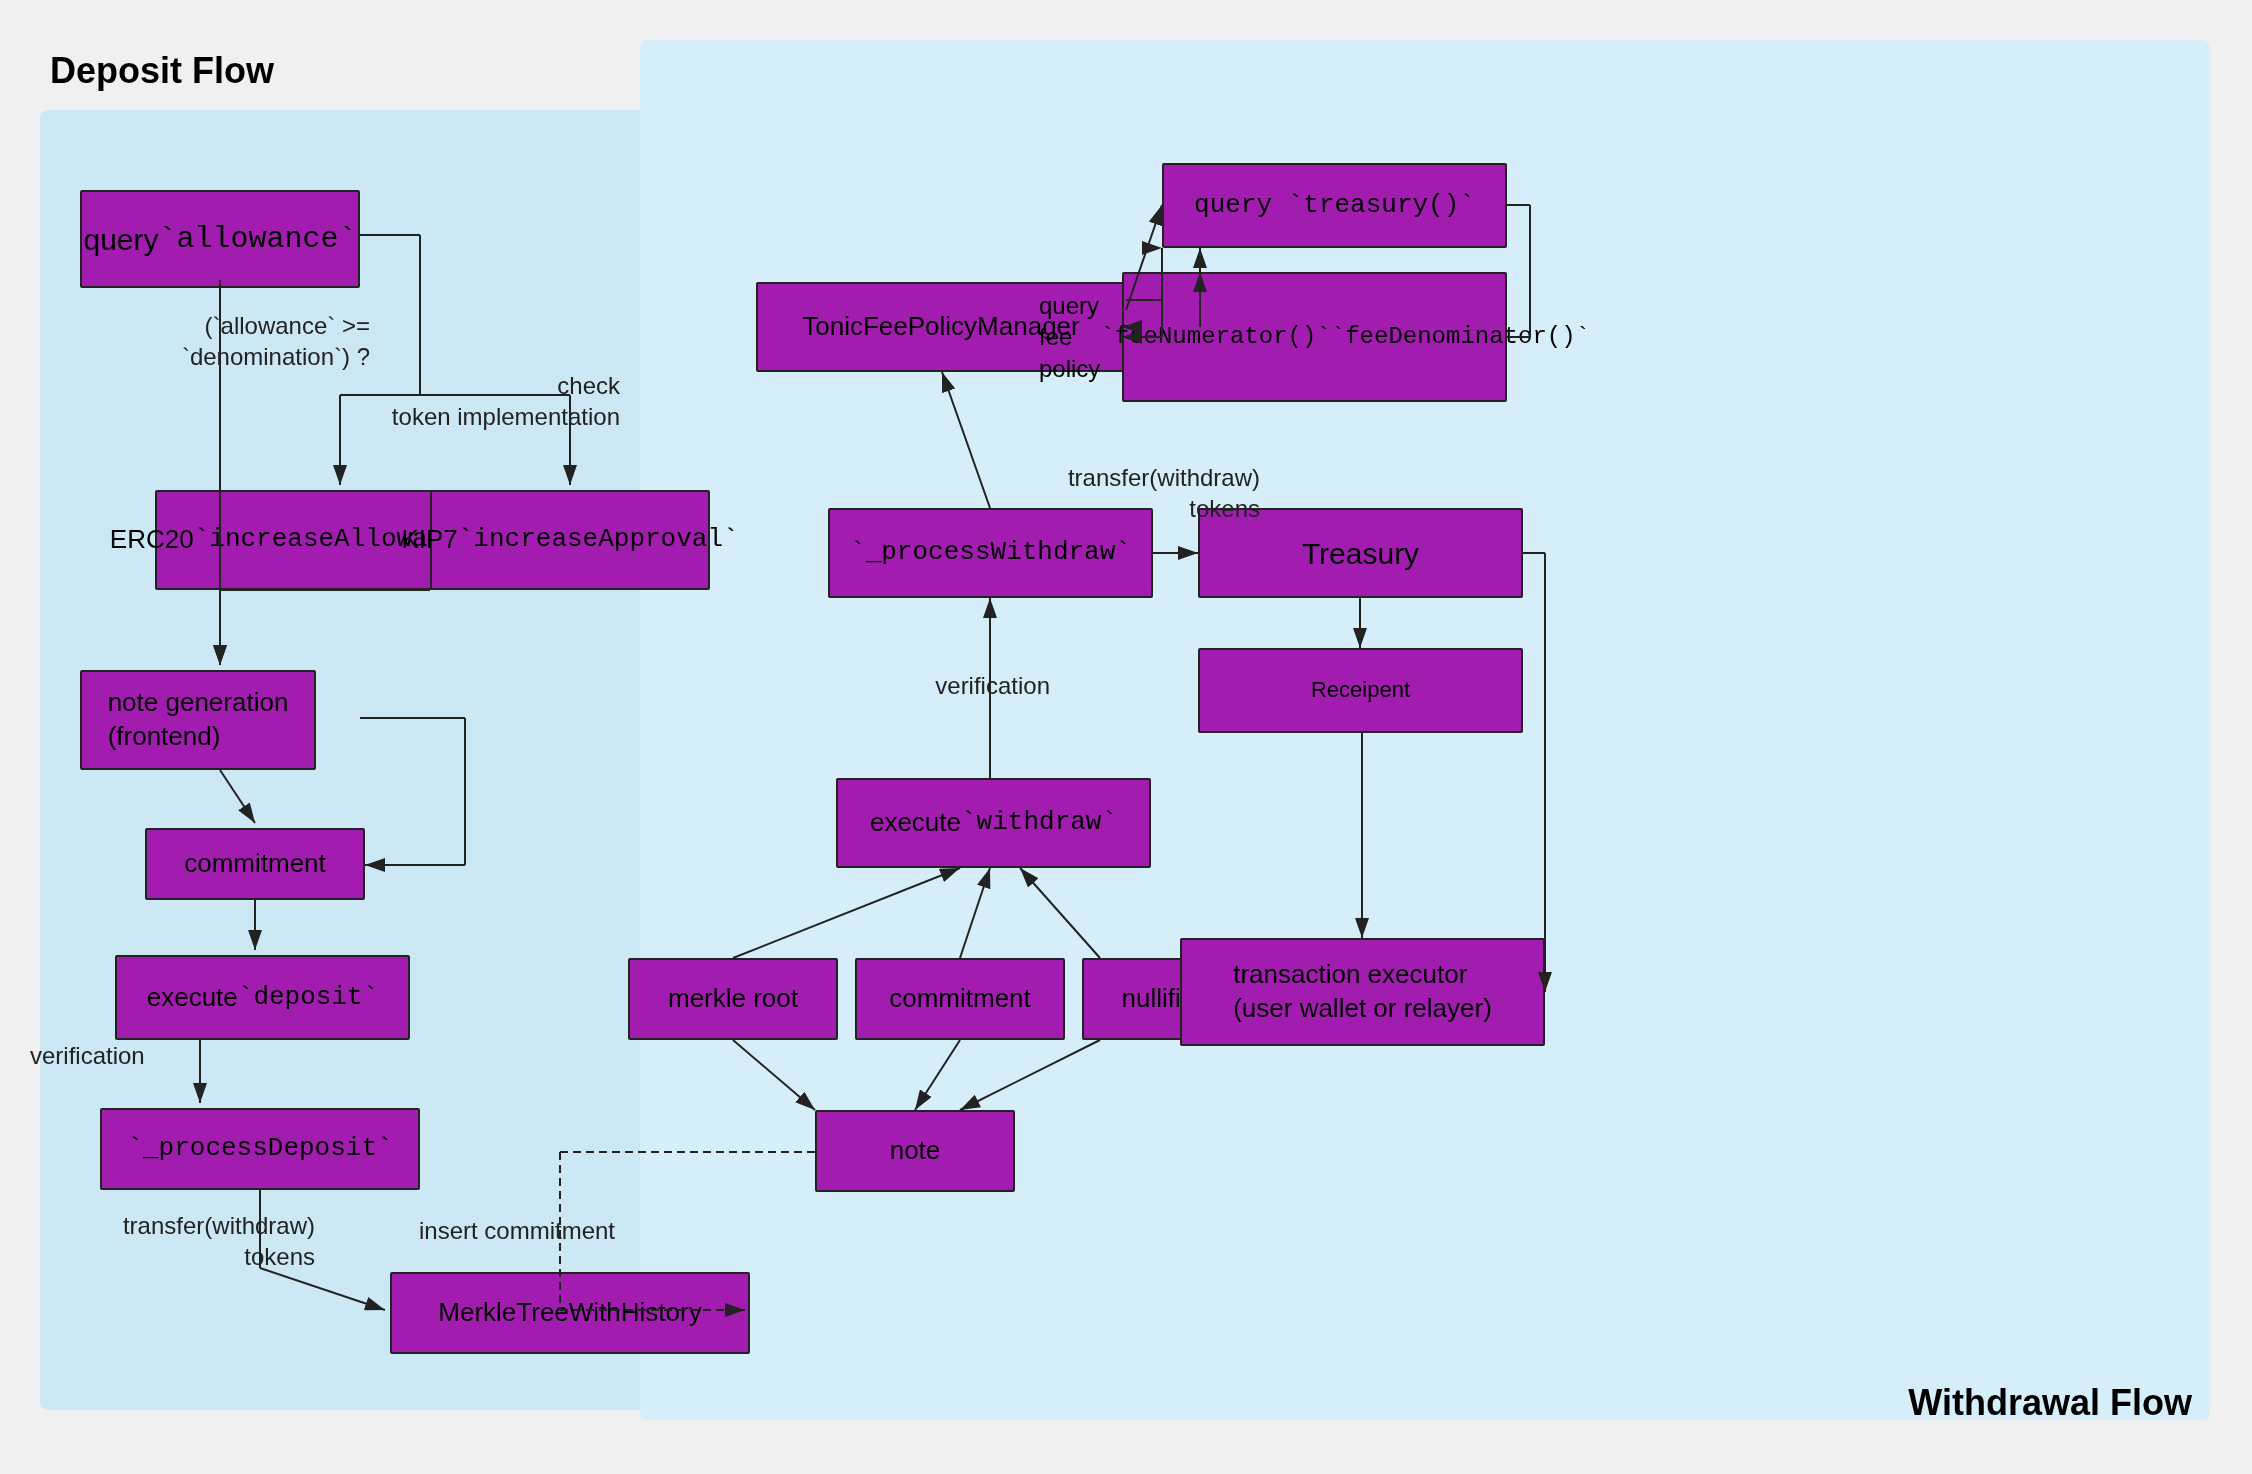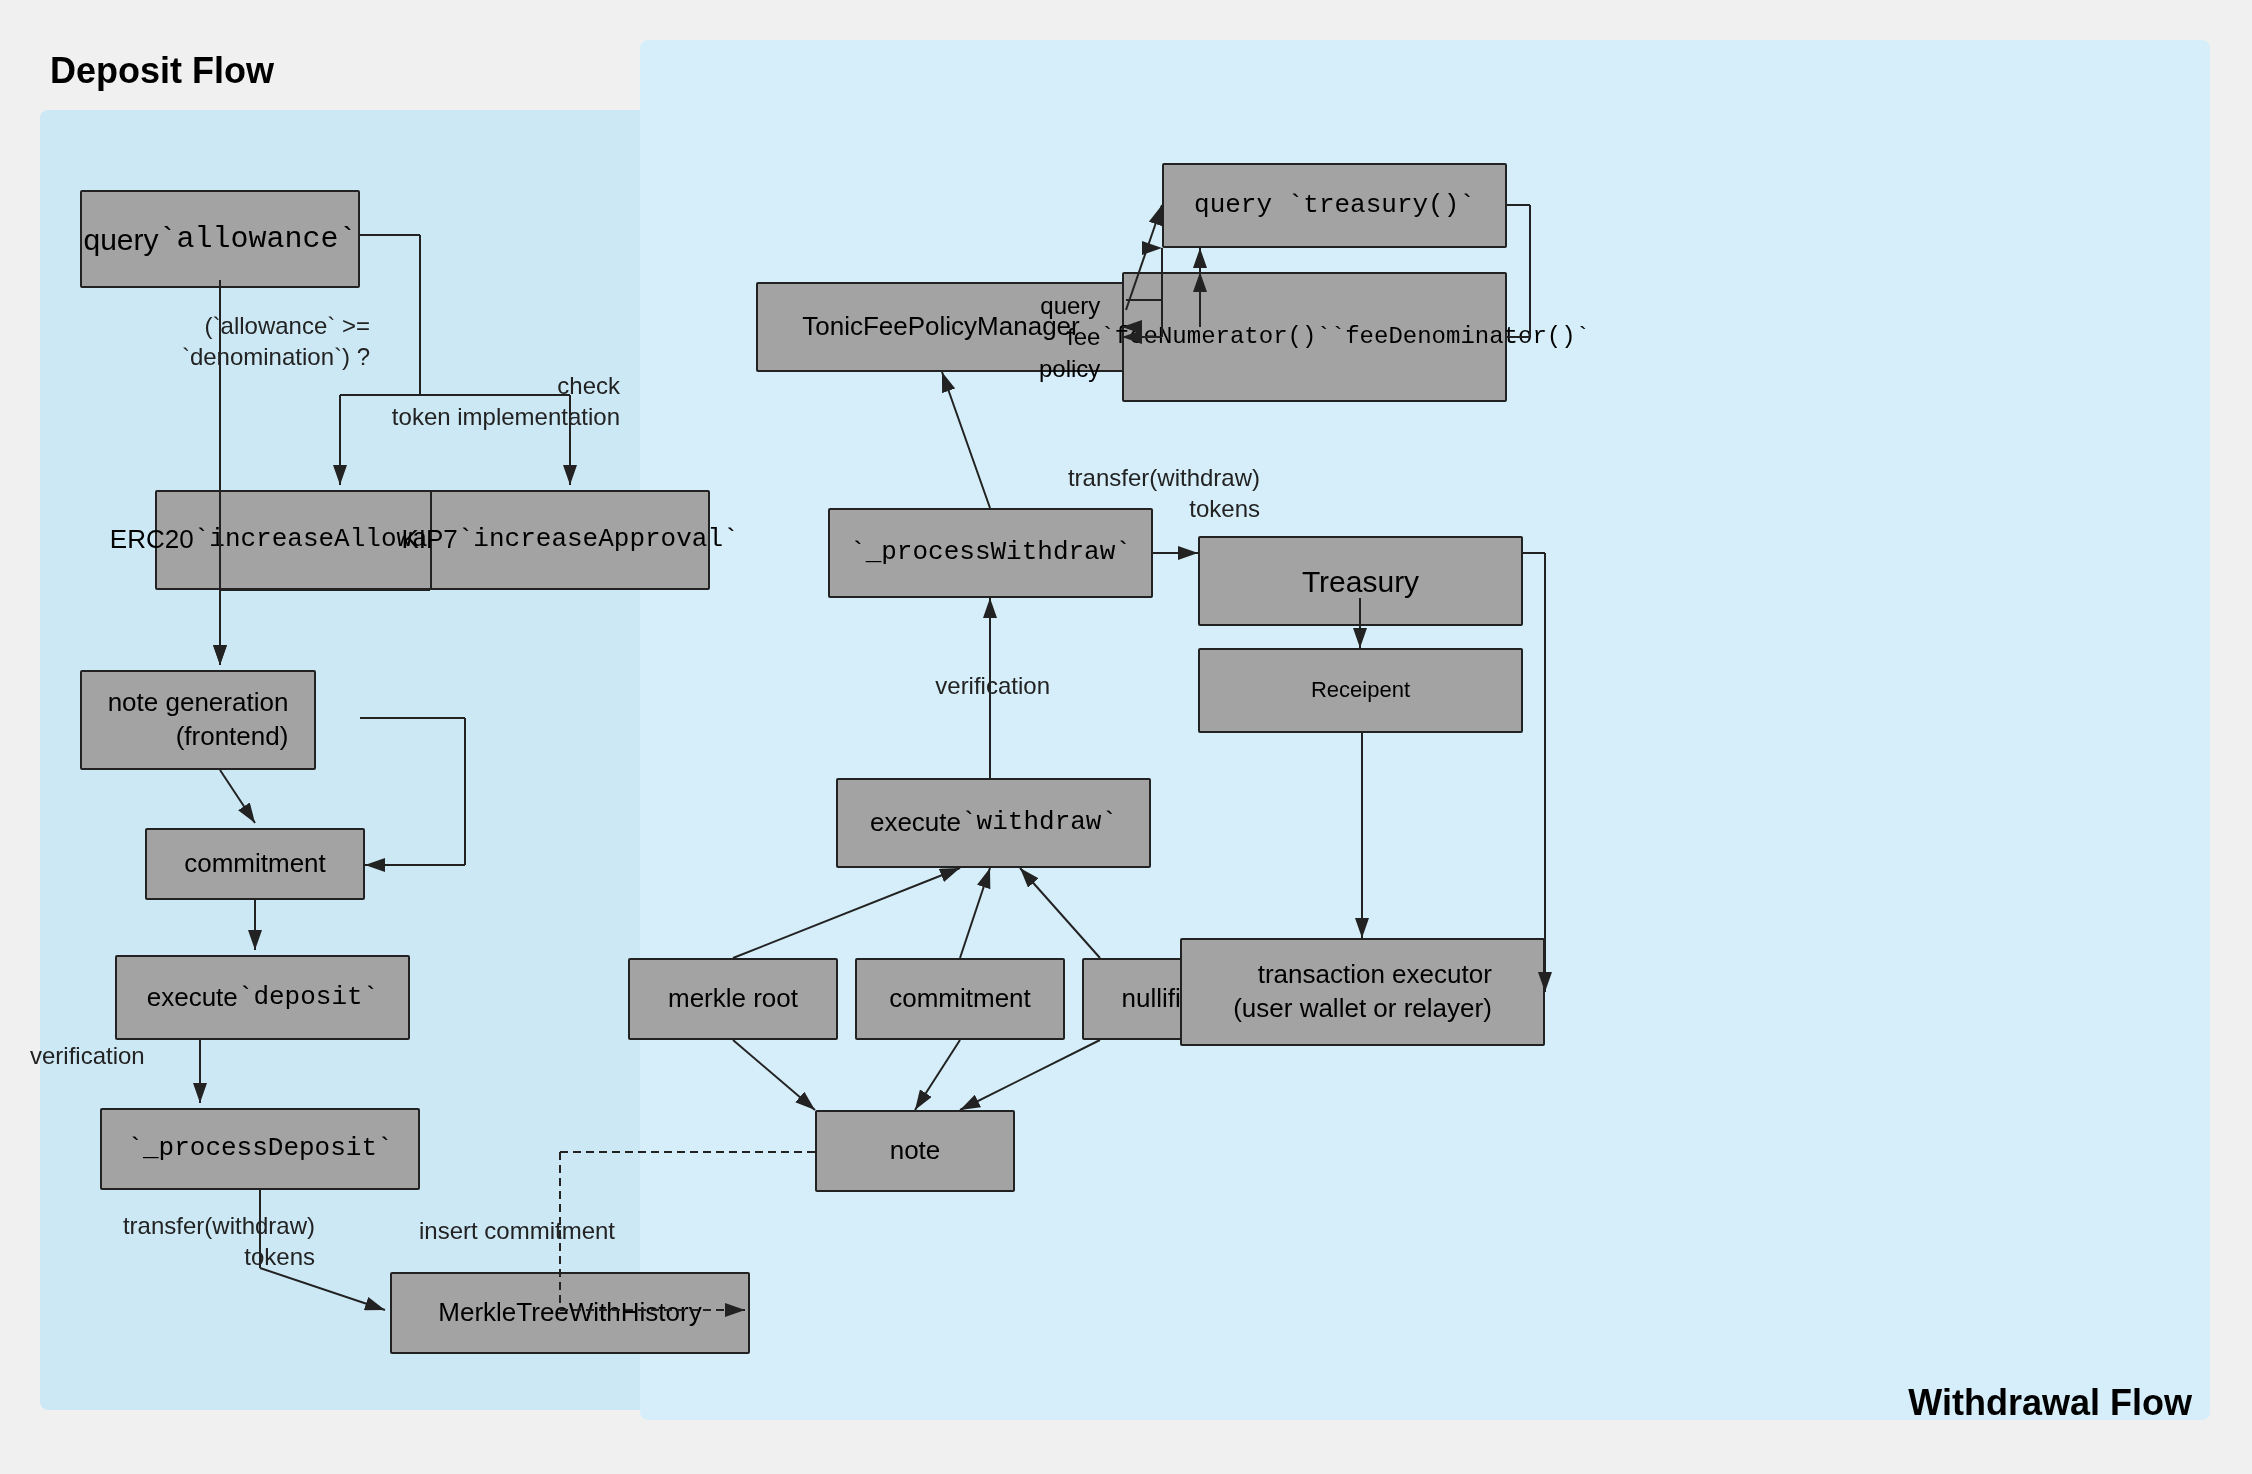--- a/index.html
+++ b/index.html
@@ -39,27 +39,27 @@
       top: 40px;
       left: 640px;
       width: 1570px;
       height: 1380px;
       background: #d6eef9;
       border-radius: 8px;
     }
     
     .node {
       position: absolute;
-      background: #a3a3a3;
+      background: #a21caf;
       border: 2px solid #222;
       border-radius: 2px;
       display: flex;
       align-items: center;
       justify-content: center;
-      text-align: right;
+      text-align: left;
       font-size: 26px;
       line-height: 1.3;
     }
     .node code, .node .mono {
       font-family: 'Courier New', monospace;
       background: none;
     }
     
     .svg-overlay {
       position: absolute;
@@ -154,21 +154,21 @@
 </div>
 
 <div class="node" style="left:1162px; top:163px; width:345px; height:85px; font-size:26px; font-family:'Courier New',monospace;">
   query `treasury()`
 </div>
 
 <div class="node" style="left:1122px; top:272px; width:385px; height:130px; font-size:24px;">
   query fee policy<br><span class="mono">`feeNumerator()`</span><br><span class="mono">`feeDenominator()`</span>
 </div>
 
-<div class="node" style="left:1198px; top:508px; width:325px; height:90px; font-size:30px;margin-top:28px;">
+<div class="node" style="left:1198px; top:508px; width:325px; height:90px; font-size:30px;">
   Treasury
 </div>
 
 <div class="node" style="left:1198px; top:648px; width:325px; height:85px; font-size:22px;">
   Receipent
 </div>
 
 <div class="node" style="left:1180px; top:938px; width:365px; height:108px; font-size:26px;">
   transaction executor<br>(user wallet or relayer)
 </div>

